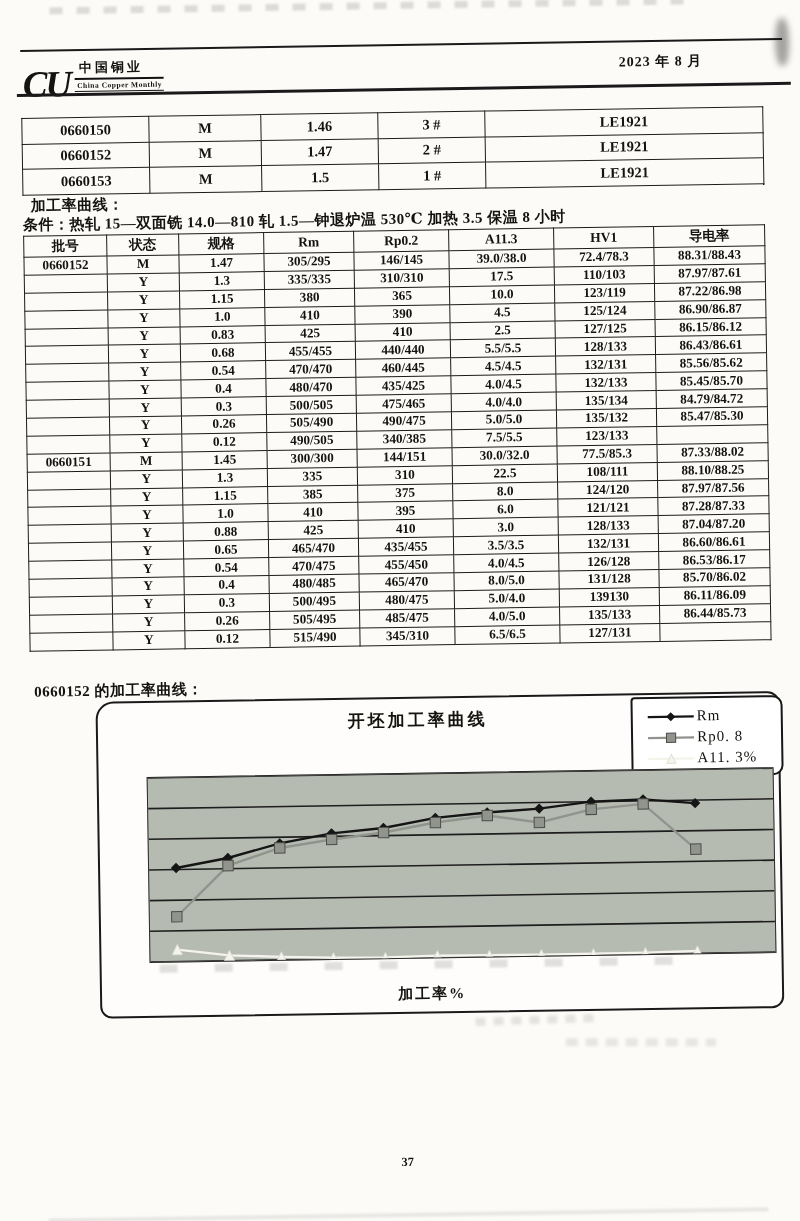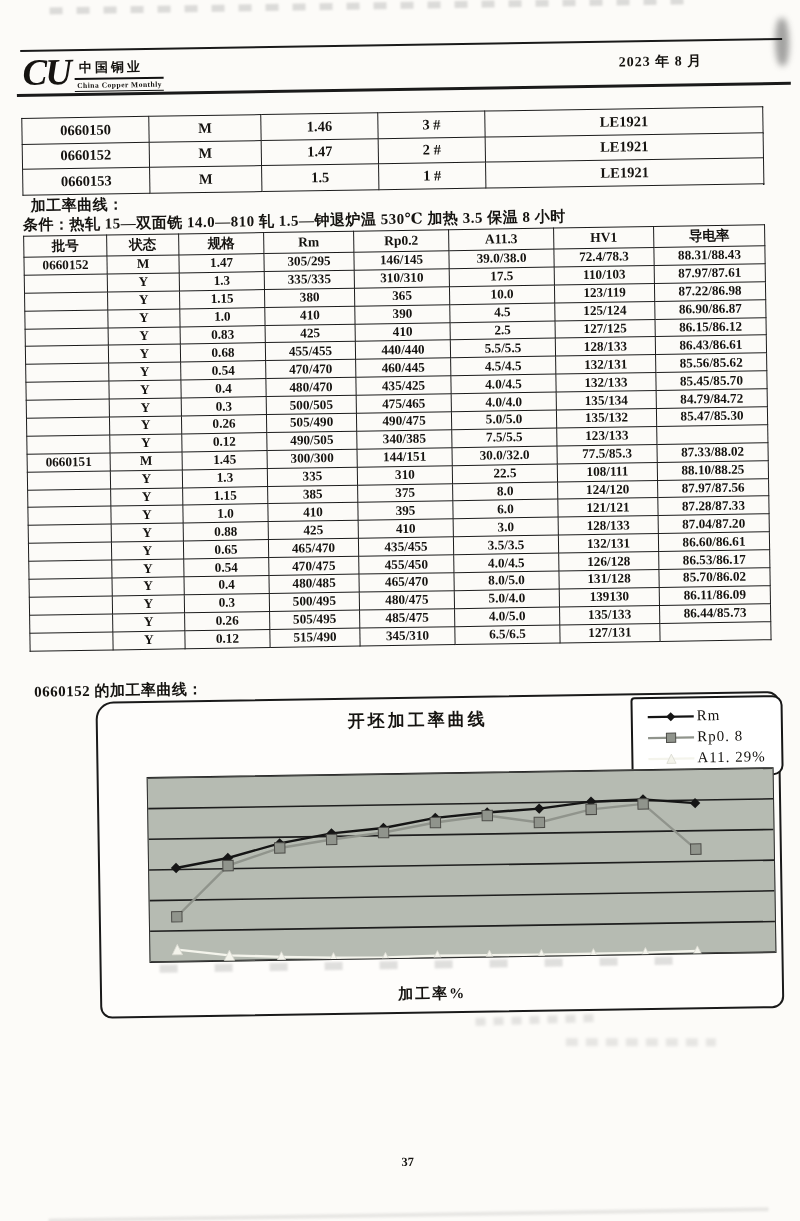--- a/index.html
+++ b/index.html
@@ -5,21 +5,21 @@
   html,body{margin:0;padding:0;width:800px;height:1221px;overflow:hidden;
     background:#fcfbf8;font-family:"Liberation Serif","DejaVu Serif",serif;color:#151310;}
   #sheet{position:absolute;inset:0;transform:rotate(-0.9deg);transform-origin:50% 55%;}
 
   .rule{position:absolute;background:#1a1a1a;}
   #rule-top{left:30px;top:44px;width:762px;height:2px;}
   #rule-main{left:26px;top:88px;width:774px;height:3px;}
 
   
   #logo{position:absolute;left:32px;top:50px;display:flex;align-items:flex-start;}
-  #logo-cu{font-size:37px;font-weight:700;font-style:italic;line-height:34px;letter-spacing:-2px;}
+  #logo-cu{font-size:37px;font-weight:700;font-style:italic;line-height:34px;letter-spacing:-2px;margin-top:12px;}
   #logo-right{margin-left:5px;margin-top:4px;}
   #logo-cn{font-size:13px;font-weight:700;letter-spacing:3px;border-bottom:2px solid #111;padding:0 4px 1px 4px;}
   #logo-en{font-size:7.5px;font-weight:700;letter-spacing:.5px;border-bottom:1.5px solid #111;padding:1px 2px 1px 2px;}
   #issue-date{position:absolute;left:560px;top:57px;width:220px;text-align:center;font-size:14px;font-weight:700;letter-spacing:1px;}
 
   
   table{border-collapse:collapse;table-layout:fixed;}
   td,th{border:1.3px solid #1c1c1c;text-align:center;vertical-align:middle;
     font-weight:700;overflow:hidden;white-space:nowrap;}
   #top-table{position:absolute;left:30px;top:112px;width:741px;}
@@ -384,21 +384,21 @@
             <line x1="3" y1="8" x2="49" y2="8" stroke="#90948c" stroke-width="2.2"></line>
             <rect x="21.4" y="3.4000000000000004" width="9.2" height="9.2" fill="#90948c" stroke="#4c4c48" stroke-width="1"></rect>
           </svg>
           <span class="legend-label">Rp0. 8</span>
         </div>
         <div class="legend-row">
           <svg width="52" height="16">
             <line x1="3" y1="8" x2="49" y2="8" stroke="#f4f4ec" stroke-width="2.2"></line>
             <polygon points="26,3.4000000000000004 30.6,12.6 21.4,12.6" fill="#f4f4ec" stroke="#d8d8d0" stroke-width="0.8"></polygon>
           </svg>
-          <span class="legend-label">A11. 29%</span>
+          <span class="legend-label">A11. 3%</span>
         </div>
       </div>
     <div id="plot-wrap">
       <svg id="plot-svg" xmlns="http://www.w3.org/2000/svg" viewBox="0 0 625 184">
           <line x1="0" y1="184" x2="625" y2="184" stroke="#1e1e1e" stroke-width="1.6"></line>
           <line x1="0" y1="153.33333333333334" x2="625" y2="153.33333333333334" stroke="#1e1e1e" stroke-width="1.6"></line>
           <line x1="0" y1="122.66666666666666" x2="625" y2="122.66666666666666" stroke="#1e1e1e" stroke-width="1.6"></line>
           <line x1="0" y1="92" x2="625" y2="92" stroke="#1e1e1e" stroke-width="1.6"></line>
           <line x1="0" y1="61.33333333333333" x2="625" y2="61.33333333333333" stroke="#1e1e1e" stroke-width="1.6"></line>
           <line x1="0" y1="30.666666666666657" x2="625" y2="30.666666666666657" stroke="#1e1e1e" stroke-width="1.6"></line>

